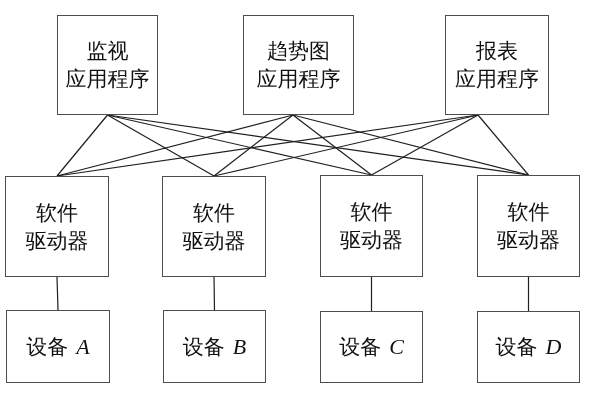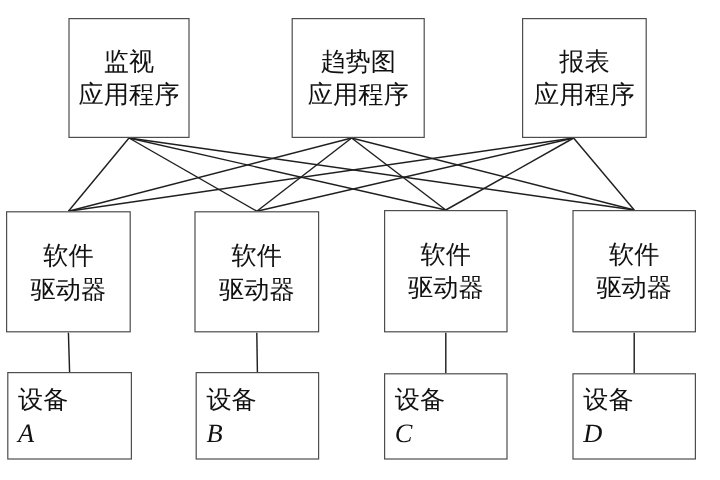--- a/index.html
+++ b/index.html
@@ -20,42 +20,43 @@
     width: 600px; height: 400px;
     z-index: 0;
   }
   .box {
     position: absolute;
     box-sizing: border-box;
     background: #ffffff;
     border: 1.5px solid #4d4d4d;
     display: flex;
     flex-direction: column;
+    align-items: center;
     justify-content: center;
     text-align: center;
     color: #111111;
     font-size: 21px;
     line-height: 28px;
     z-index: 1;
   }
   
   .app1 { left: 57px;  top: 15px; width: 101px; height: 100px; }
   .app2 { left: 243px; top: 15px; width: 111px; height: 100px; }
-  .app3 { left: 435px; top: 15px; width: 104px; height: 100px; }
+  .app3 { left: 445px; top: 15px; width: 104px; height: 100px; }
   
   .drv1 { left: 5px;   top: 176px; width: 104px; height: 101px; }
   .drv2 { left: 162px; top: 176px; width: 104px; height: 101px; }
   .drv3 { left: 320px; top: 175px; width: 103px; height: 102px; }
   .drv4 { left: 477px; top: 175px; width: 103px; height: 102px; }
   
   .dev1 { left: 6px;   top: 310px; width: 104px; height: 73px; }
   .dev2 { left: 163px; top: 310px; width: 103px; height: 73px; }
   .dev3 { left: 320px; top: 311px; width: 103px; height: 72px; }
   .dev4 { left: 477px; top: 311px; width: 103px; height: 72px; }
-  .device-label { display: flex; flex-direction: column; align-items: baseline; }
+  .device-label { display: flex; flex-direction: row; align-items: baseline; }
   .device-letter {
     font-style: italic;
     margin-left: 8px;
     font-size: 22px;
   }
 </style>
 </head>
 <body>
 
 <div class="diagram">

